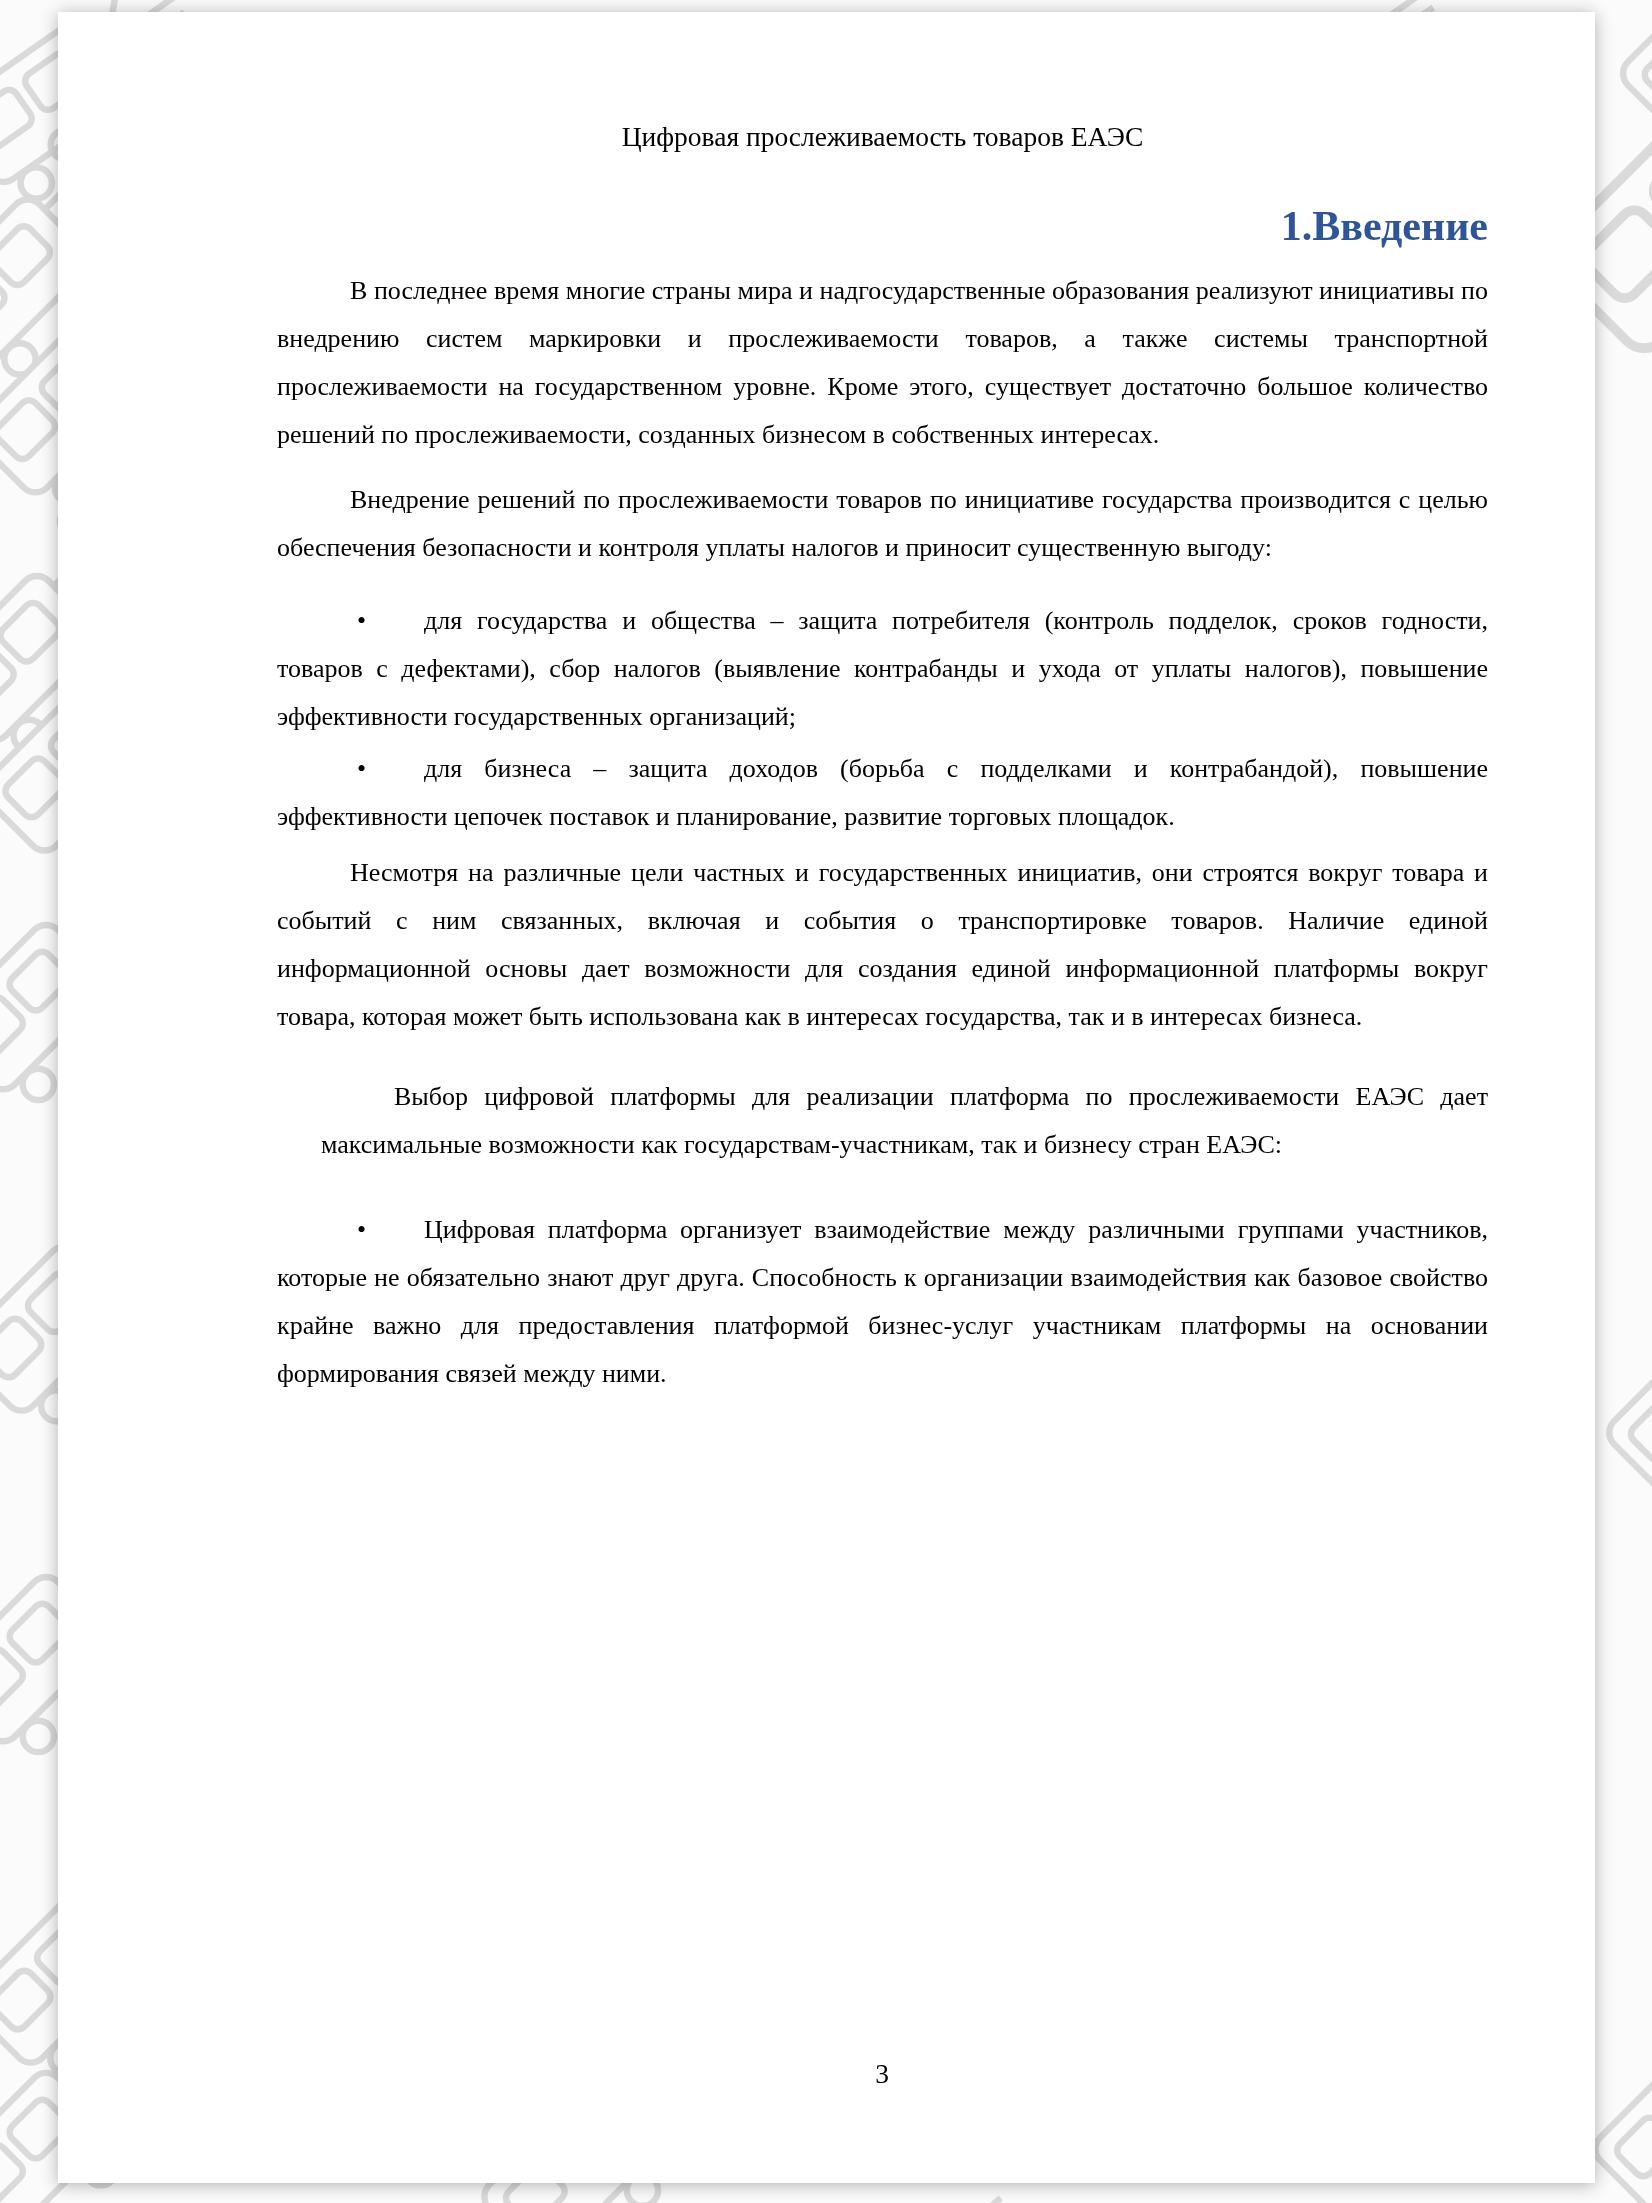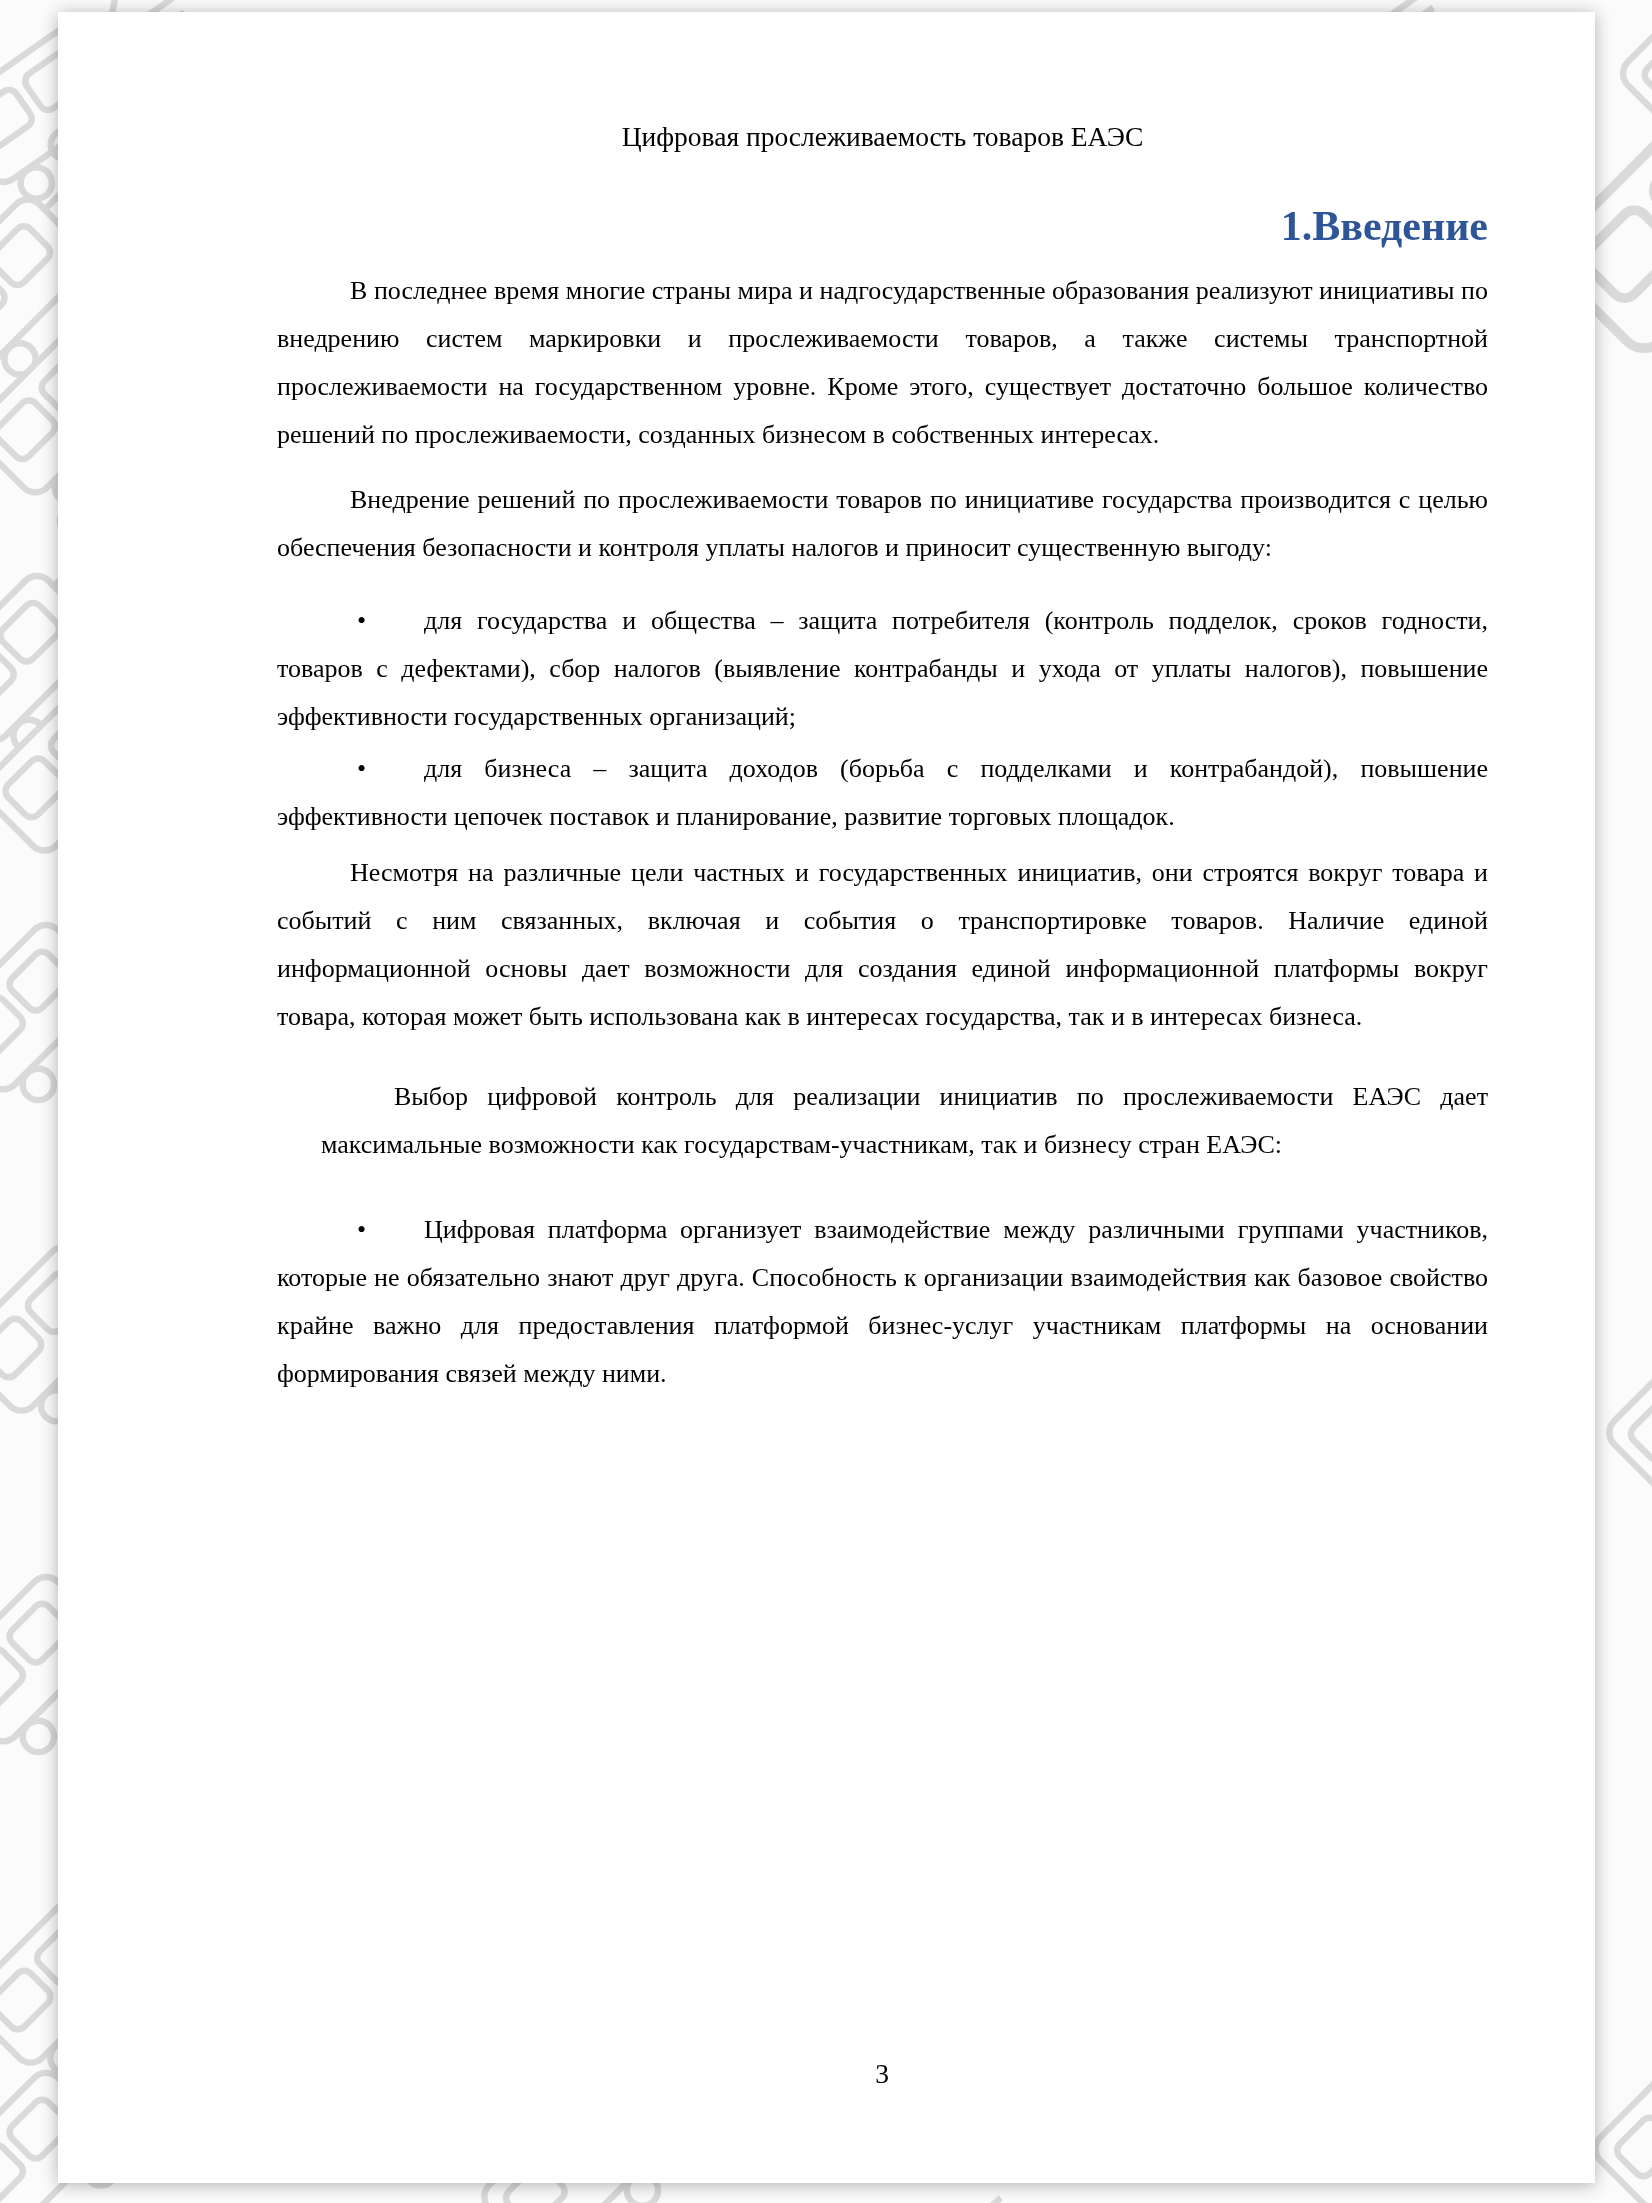--- a/index.html
+++ b/index.html
@@ -125,19 +125,19 @@
   <h1 class="heading" style="color: rgb(46, 85, 151);">
     <span class="hnum">1.</span><span>Введение</span>
   </h1>
 
   <div id="doc-body">
       <div class="para">В последнее время многие страны мира и надгосударственные образования реализуют инициативы по внедрению систем маркировки и прослеживаемости товаров, а также системы транспортной прослеживаемости на государственном уровне. Кроме этого, существует достаточно большое количество решений по прослеживаемости, созданных бизнесом в собственных интересах.</div>
       <div class="para">Внедрение решений по прослеживаемости товаров по инициативе государства производится с целью обеспечения безопасности и контроля уплаты налогов и приносит существенную выгоду:</div>
       <div class="bullet"><span class="dot">•</span>для государства и общества – защита потребителя (контроль подделок, сроков годности, товаров с дефектами), сбор налогов (выявление контрабанды и ухода от уплаты налогов), повышение эффективности государственных организаций;</div>
       <div class="bullet"><span class="dot">•</span>для бизнеса – защита доходов (борьба с подделками и контрабандой), повышение эффективности цепочек поставок и планирование, развитие торговых площадок.</div>
       <div class="para">Несмотря на различные цели частных и государственных инициатив, они строятся вокруг товара и событий с ним связанных, включая и события о транспортировке товаров. Наличие единой информационной основы дает возможности для создания единой информационной платформы вокруг товара, которая может быть использована как в интересах государства, так и в интересах бизнеса.</div>
-      <div class="para">Выбор цифровой контроль для реализации инициатив по прослеживаемости ЕАЭС дает максимальные возможности как государствам-участникам, так и бизнесу стран ЕАЭС:</div>
+      <div class="para">Выбор цифровой платформы для реализации платформа по прослеживаемости ЕАЭС дает максимальные возможности как государствам-участникам, так и бизнесу стран ЕАЭС:</div>
       <div class="bullet"><span class="dot">•</span>Цифровая платформа организует взаимодействие между различными группами участников, которые не обязательно знают друг друга. Способность к организации взаимодействия как базовое свойство крайне важно для предоставления платформой бизнес-услуг участникам платформы на основании формирования связей между ними.</div>
     </div>
 
   <div class="page-footer">3</div>
 </div>
 
 
 </body></html>

